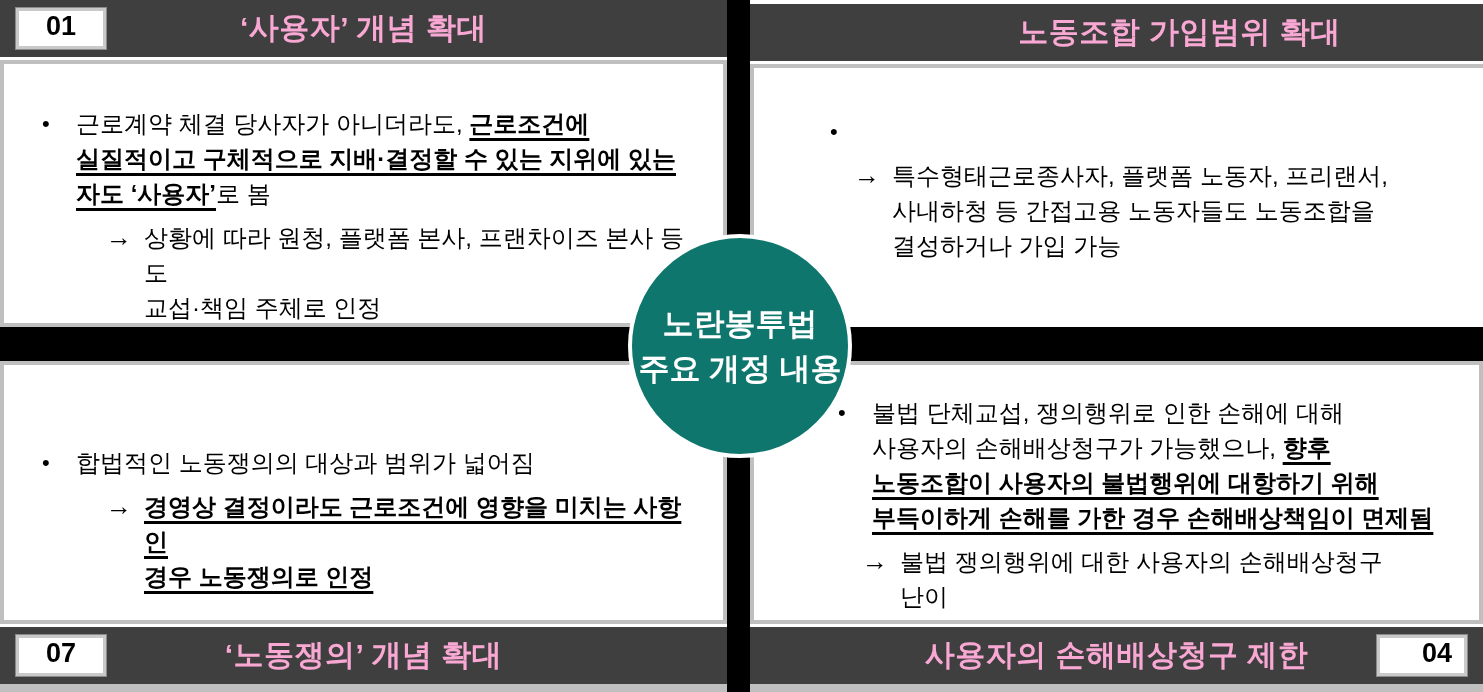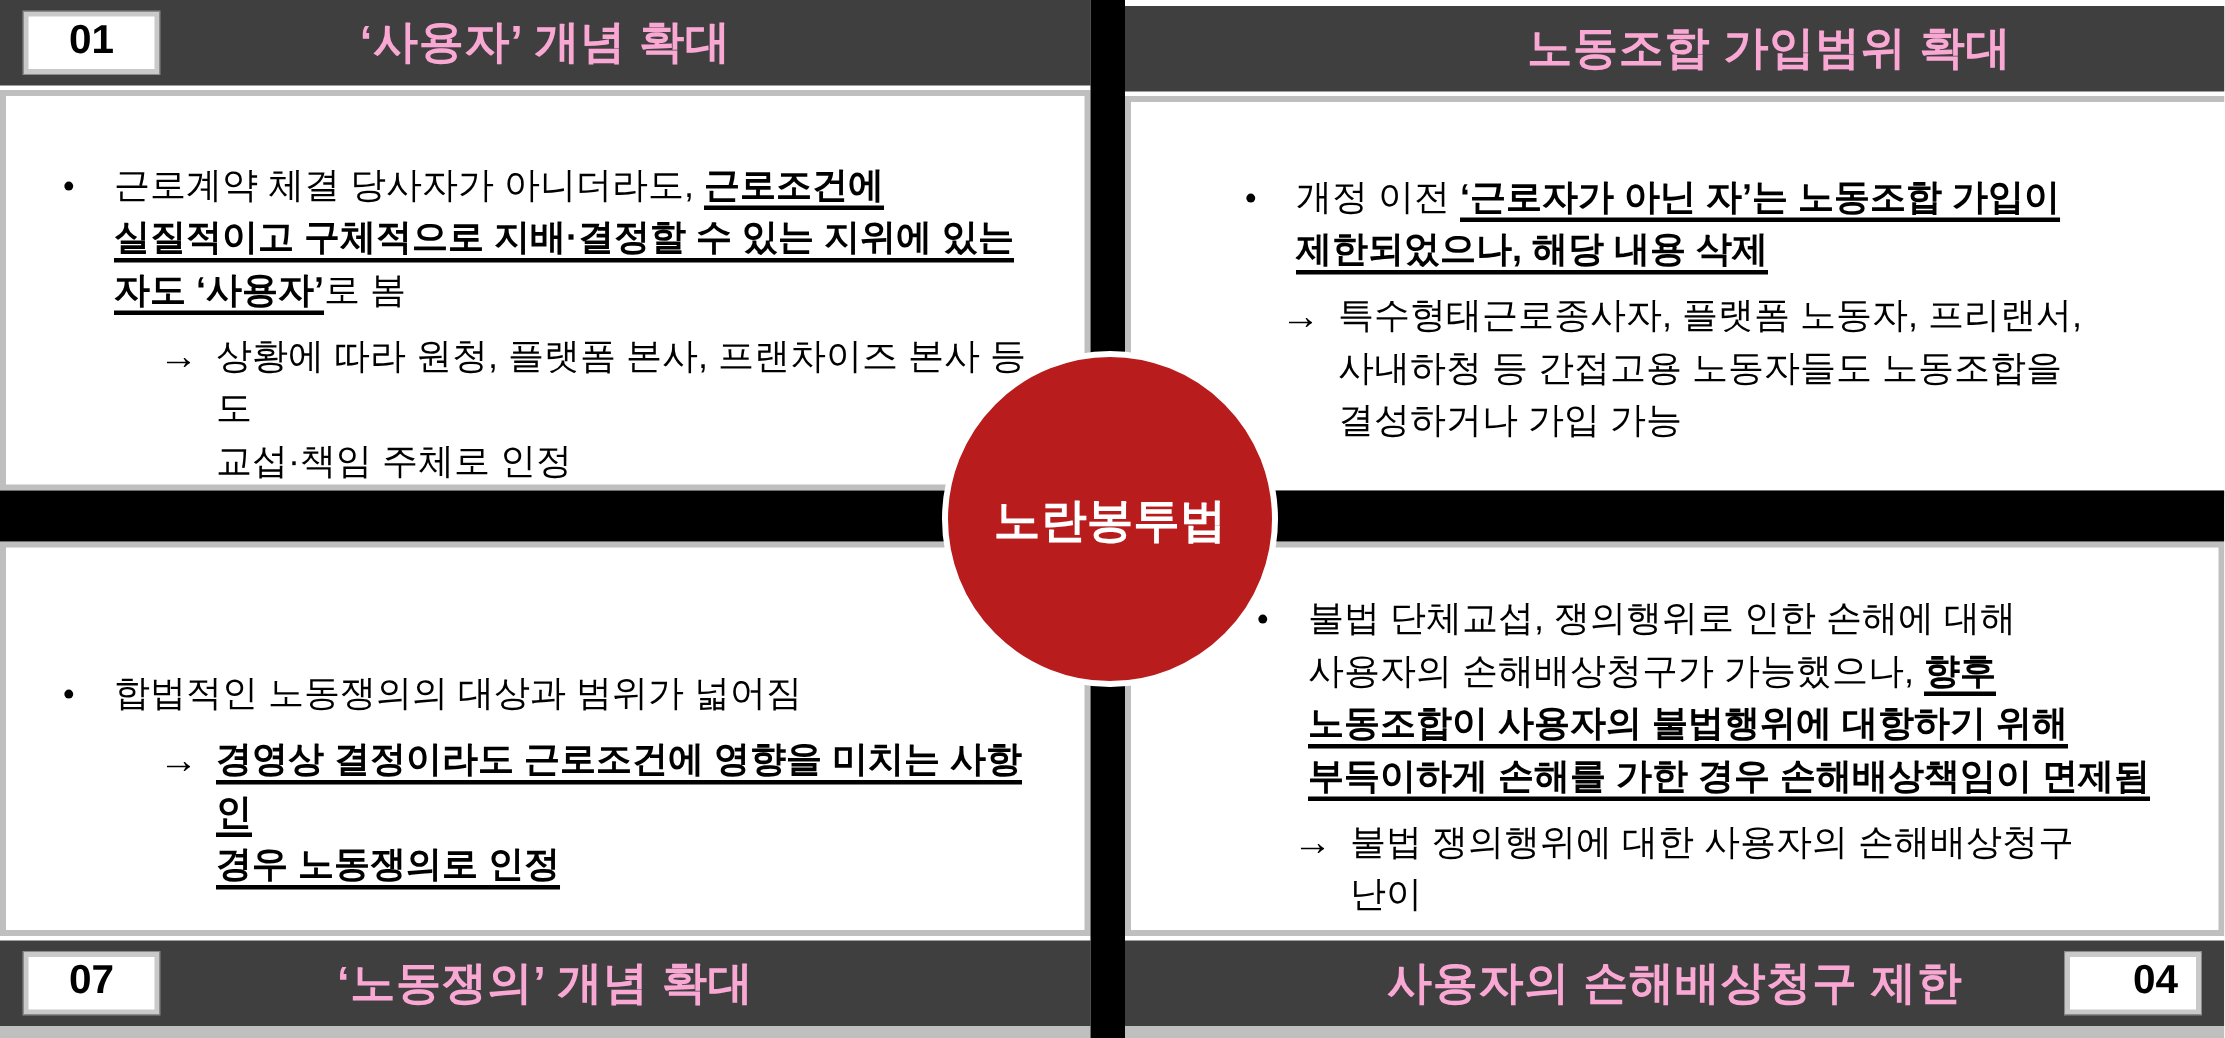--- a/index.html
+++ b/index.html
@@ -103,21 +103,21 @@
     text-decoration-thickness: 2.5px;
   }
 
   
   .circle {
     position: absolute;
     left: 628px;
     top: 234px;
     width: 224px;
     height: 224px;
-    background: #b91c1c;
+    background: #0f766e;
     border: 4px solid #ffffff;
     border-radius: 50%;
     z-index: 5;
     display: flex;
     flex-direction: column;
     align-items: center;
     justify-content: center;
     text-align: center;
   }
   .circle-line {
@@ -164,22 +164,20 @@
     <div class="bar bar-gap-below">
       <span class="bar-title">노동조합 가입범위 확대</span>
       <div class="num-box num-right">
         <span>02</span>
       </div>
     </div>
     <div class="panel">
       <div class="content pad-tr">
         <div class="bullet-row">
           <span class="bullet-glyph">•</span>
-          <div class="ptext"><span>개정 이전 </span><span class="emph">‘근로자가 아닌 자’는 노동조합 가입이
-제한되었으나, 해당 내용 삭제</span></div>
         </div>
         <div class="arrow-row arrow-indent-sm">
           <span class="arrow-glyph">→</span>
           <div class="ptext"><span>특수형태근로종사자, 플랫폼 노동자, 프리랜서,
 사내하청 등 간접고용 노동자들도 노동조합을
 결성하거나 가입 가능</span></div>
         </div>
       </div>
     </div>
   </div>
@@ -228,15 +226,16 @@
       <span class="bar-title">사용자의 손해배상청구 제한</span>
       <div class="num-box num-right">
         <span>04</span>
       </div>
     </div>
     <div class="bottom-strip"></div>
   </div>
 
   <div class="circle">
     <span class="circle-line">노란봉투법</span>
+    <span class="circle-line">주요 개정 내용</span>
   </div>
 
 </div>
 
 </body></html>

